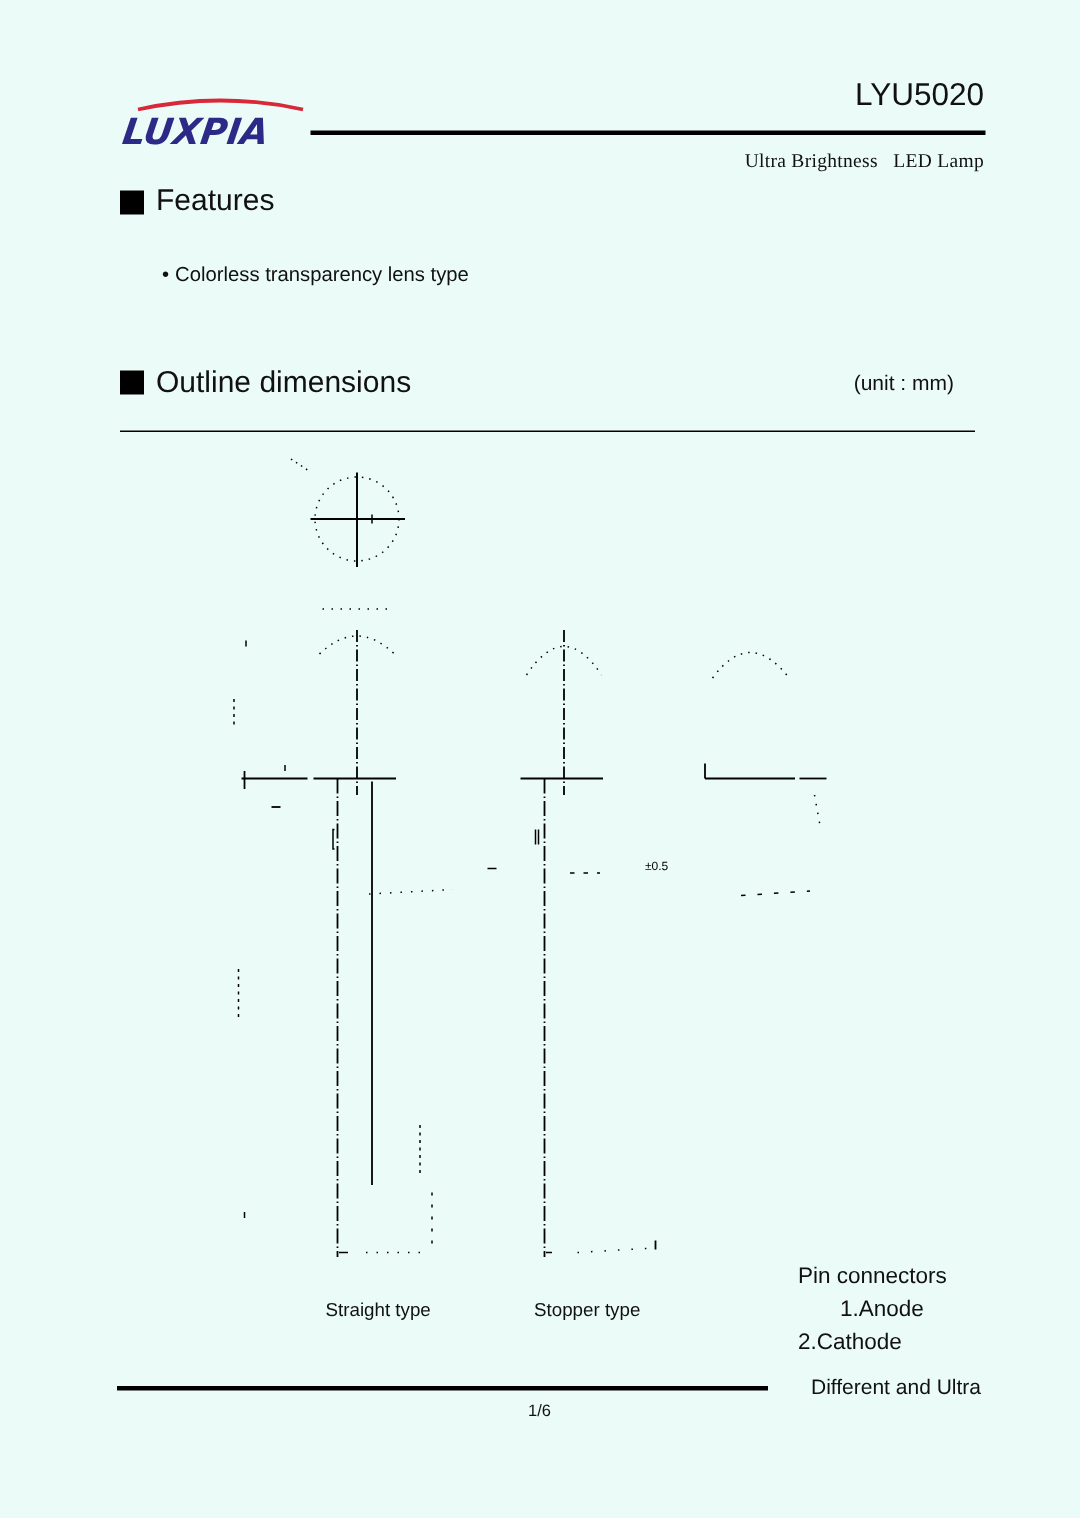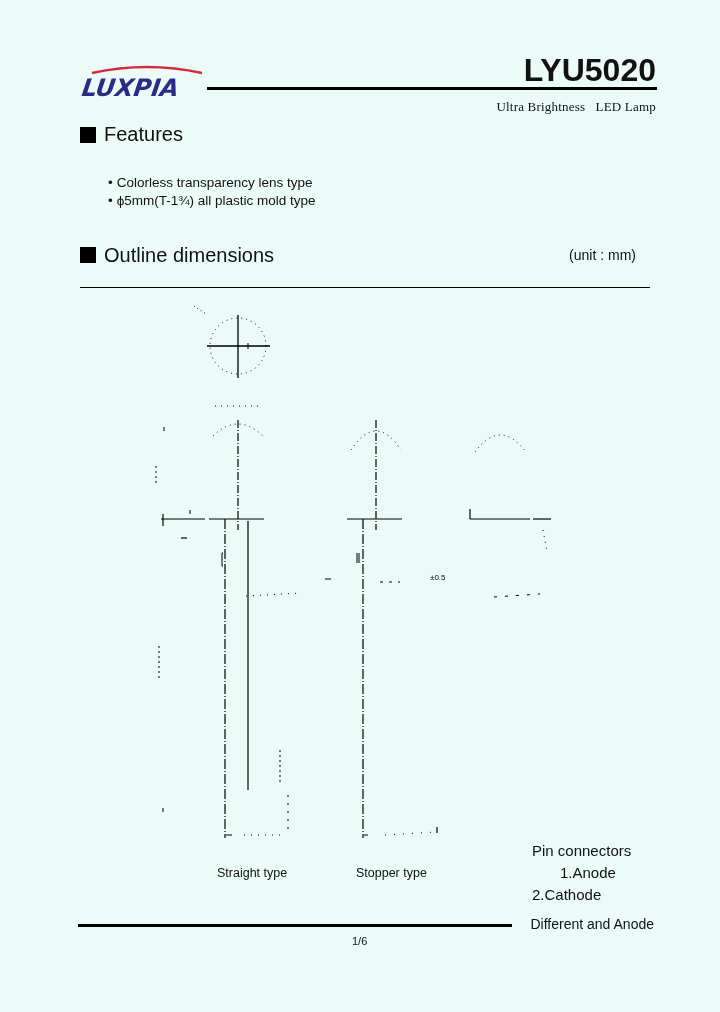--- a/index.html
+++ b/index.html
@@ -14,21 +14,21 @@
     left: 82px; top: 63px; width: 125px; height: 40px;
   }
   .logo-text {
     position: absolute; left: 0; top: 11px;
     font-family: "DejaVu Sans", sans-serif; font-weight: bold; font-style: italic;
     font-size: 24px; letter-spacing: 0px; color: #2c2a86;
     transform: skewX(-8deg);
   }
   .logo-arc { position: absolute; left: 8px; top: 0; }
   .header-rule { left: 207px; top: 87px; width: 450px; height: 3px; background: #000; }
-  .model { right: 64px; top: 52px; font-size: 32px; font-weight: bold; }
+  .model { right: 64px; top: 52px; font-size: 21px; font-weight: normal; }
   .subtitle { right: 64px; top: 99px; font-family: "Liberation Serif", serif; font-size: 13px; letter-spacing: 0.2px; }
   .sec-sq { width: 16px; height: 16px; background: #000; }
   .sec-title { font-size: 20px; }
   .bullet-list { left: 92px; top: 158px; font-size: 13.5px; line-height: 18px; margin: 16px; padding: 0; list-style: none; }
   .bullet-list li::before { content: "\2022"; margin-right: 4px; }
   .unit { right: 84px; top: 247px; font-size: 14px; text-align: center; }
   .sec-rule { left: 80px; top: 287px; width: 570px; height: 1px; background: #000; }
   .drawing { left: 140px; top: 295px; }
   .caption { font-size: 12.5px; }
   .pin-title, .pin-item { font-size: 15px; left: 532px; }
@@ -46,21 +46,20 @@
   <span class="logo-text">LUXPIA</span>
 </div>
 <div class="abs header-rule"></div>
 <div class="abs model">LYU5020</div>
 <div class="abs subtitle" style="white-space:pre;text-align:center;">Ultra Brightness   LED Lamp</div>
 
 <div class="abs sec-sq" style="left:80px; top:127px;"></div>
 <div class="abs sec-title" style="left:104px; top:123px;">Features</div>
 <ul class="abs bullet-list">
   <li>Colorless transparency lens type</li>
-  <li>ϕ5mm(T-1¾) all plastic mold type</li>
 </ul>
 
 <div class="abs sec-sq" style="left:80px; top:247px;"></div>
 <div class="abs sec-title" style="left:104px; top:244px;">Outline dimensions</div>
 <div class="abs unit">(unit : mm)</div>
 <div class="abs sec-rule"></div>
 
 <svg class="abs drawing" width="430" height="560" viewBox="140 295 430 560">
   <g stroke="#000" fill="none" stroke-width="1">
 
@@ -122,14 +121,14 @@
 </svg>
 
 <div class="abs caption" style="left:217px; top:866px;">Straight type</div>
 <div class="abs caption" style="left:356px; top:866px;">Stopper type</div>
 
 <div class="abs pin-title" style="top:842px;">Pin connectors</div>
 <div class="abs pin-item" style="top:864px;margin-left:28px;">1.Anode</div>
 <div class="abs pin-item" style="top:886px;">2.Cathode</div>
 
 <div class="abs footer-rule"></div>
-<div class="abs tagline">Different and Anode</div>
+<div class="abs tagline">Different and Ultra</div>
 <div class="abs page">1/6</div>
 
 </body></html>

